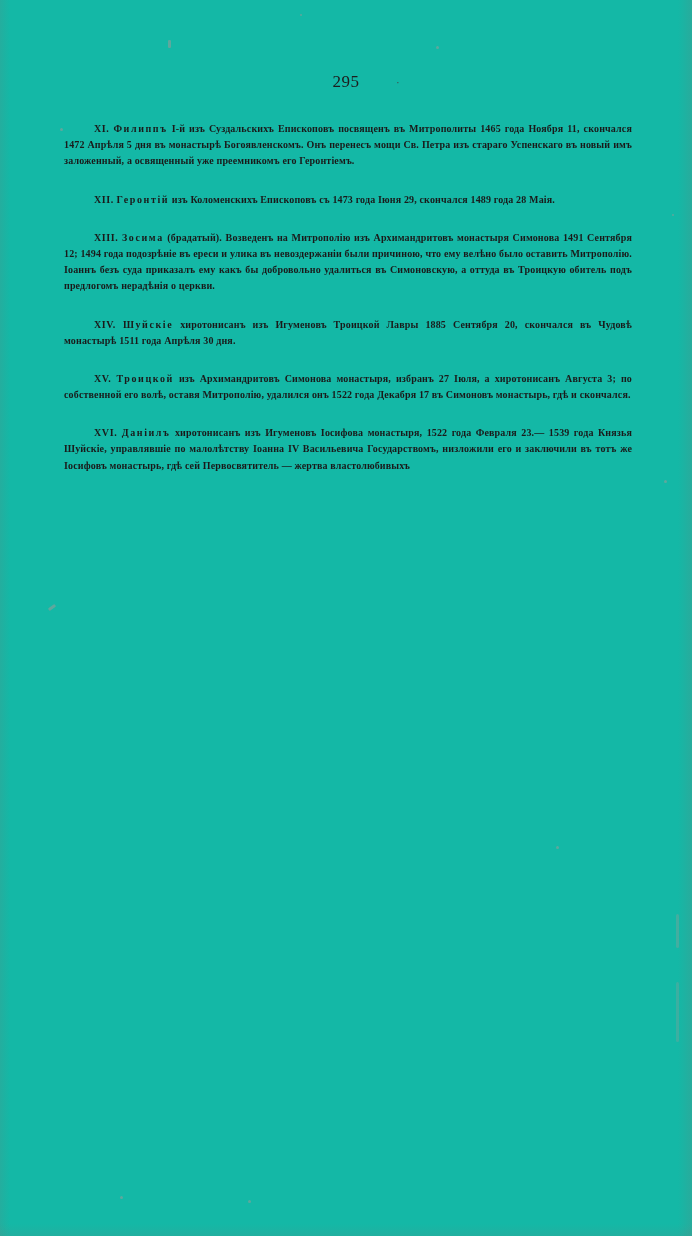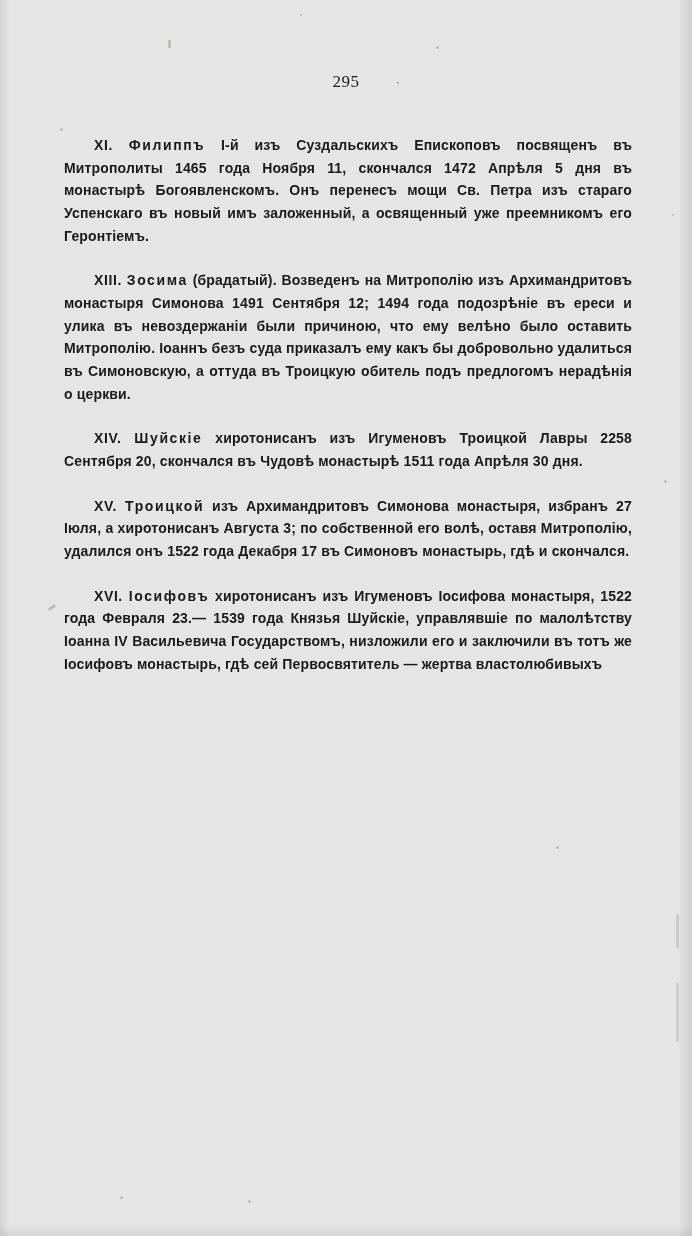--- a/index.html
+++ b/index.html
@@ -12,21 +12,21 @@
     background: #ffffff;
     font-family: "Liberation Serif", serif;
     color: #1b1b1b;
     position: relative;
     overflow: hidden;
   }
   
   .page {
     position: absolute;
     inset: 0;
-    background: #e5e5e5;
+    background: #14b8a6;
   }
   .page-inner {
     position: absolute;
     left: 0; right: 0; top: 0; bottom: 0;
     padding: 0;
   }
   .page-number {
     position: absolute;
     top: 72px;
     left: 0;
@@ -44,28 +44,28 @@
     font-size: 11px;
     color: #444;
   }
   .body-text {
     position: absolute;
     top: 118px;
     left: 64px;
     width: 568px;
   }
   .para {
-    margin: 16px 0 22px 0;
-    font-size: 14px;
+    margin: 3px 0 22px 0;
+    font-size: 10px;
     line-height: 1.62;
     text-align: justify;
     text-justify: inter-word;
     text-indent: 30px;
     color: #1a1a1a;
-    font-family: Liberation Sans, sans-serif;
+    font-family: Liberation Serif, serif;
     letter-spacing: 0.15px;
   }
   .para:last-child { margin-bottom: 0; }
   .num {
     font-weight: bold;
     letter-spacing: 0.6px;
   }
   .name {
     font-weight: bold;
     letter-spacing: 1.6px;
@@ -108,35 +108,38 @@
 
     <div class="page-number">295</div>
     <div class="page-number-mark">·</div>
 
     <div class="body-text">
 
       <p class="para">
         <span class="num">XI.</span><span>&nbsp;</span><span class="name">Филиппъ</span><span class="bold"> I-й изъ Суздальскихъ Епископовъ посвященъ въ Митрополиты 1465 года Ноября 11, скончался 1472 Апрѣля 5 дня въ монастырѣ Богоявленскомъ. Онъ перенесъ мощи Св. Петра изъ стараго Успенскаго въ новый имъ заложенный, а освященный уже преемникомъ его Геронтіемъ.</span>
       </p>
 
+      <p class="para">
+        <span class="num">XII.</span><span>&nbsp;</span><span class="name">Геронтій</span><span class="bold"> изъ Коломенскихъ Епископовъ съ 1473 года Іюня 29, скончался 1489 года 28 Маія.</span>
+      </p>
 
       <p class="para">
         <span class="num">XIII.</span><span>&nbsp;</span><span class="name">Зосима</span><span class="bold"> (брадатый). Возведенъ на Митрополію изъ Архимандритовъ монастыря Симонова 1491 Сентября 12; 1494 года подозрѣніе въ ереси и улика въ невоздержаніи были причиною, что ему велѣно было оставить Митрополію. Іоаннъ безъ суда приказалъ ему какъ бы добровольно удалиться въ Симоновскую, а оттуда въ Троицкую обитель подъ предлогомъ нерадѣнія о церкви.</span>
       </p>
 
       <p class="para">
-        <span class="num">XIV.</span><span>&nbsp;</span><span class="name">Шуйскіе</span><span class="bold"> хиротонисанъ изъ Игуменовъ Троицкой Лавры 2258 Сентября 20, скончался въ Чудовѣ монастырѣ 1511 года Апрѣля 30 дня.</span>
+        <span class="num">XIV.</span><span>&nbsp;</span><span class="name">Шуйскіе</span><span class="bold"> хиротонисанъ изъ Игуменовъ Троицкой Лавры 1885 Сентября 20, скончался въ Чудовѣ монастырѣ 1511 года Апрѣля 30 дня.</span>
       </p>
 
       <p class="para">
         <span class="num">XV.</span><span>&nbsp;</span><span class="name">Троицкой</span><span class="bold"> изъ Архимандритовъ Симонова монастыря, избранъ 27 Іюля, а хиротонисанъ Августа 3; по собственной его волѣ, оставя Митрополію, удалился онъ 1522 года Декабря 17 въ Симоновъ монастырь, гдѣ и скончался.</span>
       </p>
 
       <p class="para">
-        <span class="num">XVI.</span><span>&nbsp;</span><span class="name">Іосифовъ</span><span class="bold"> хиротонисанъ изъ Игуменовъ Іосифова монастыря, 1522 года Февраля 23.— 1539 года Князья Шуйскіе, управлявшіе по малолѣтству Іоанна IV Васильевича Государствомъ, низложили его и заключили въ тотъ же Іосифовъ монастырь, гдѣ сей Первосвятитель — жертва властолюбивыхъ</span>
+        <span class="num">XVI.</span><span>&nbsp;</span><span class="name">Даніилъ</span><span class="bold"> хиротонисанъ изъ Игуменовъ Іосифова монастыря, 1522 года Февраля 23.— 1539 года Князья Шуйскіе, управлявшіе по малолѣтству Іоанна IV Васильевича Государствомъ, низложили его и заключили въ тотъ же Іосифовъ монастырь, гдѣ сей Первосвятитель — жертва властолюбивыхъ</span>
       </p>
 
     </div>
 
     <span class="speck" style="left:168px;top:40px;width:3px;height:8px;border-radius:1px;"></span>
     <span class="speck" style="left:436px;top:46px;width:3px;height:3px;"></span>
     <span class="speck" style="left:300px;top:14px;width:2px;height:2px;"></span>
     <span class="speck" style="left:60px;top:128px;width:3px;height:3px;"></span>
     <span class="speck" style="left:672px;top:214px;width:2px;height:2px;"></span>
     <span class="speck" style="left:664px;top:480px;width:3px;height:3px;"></span>

